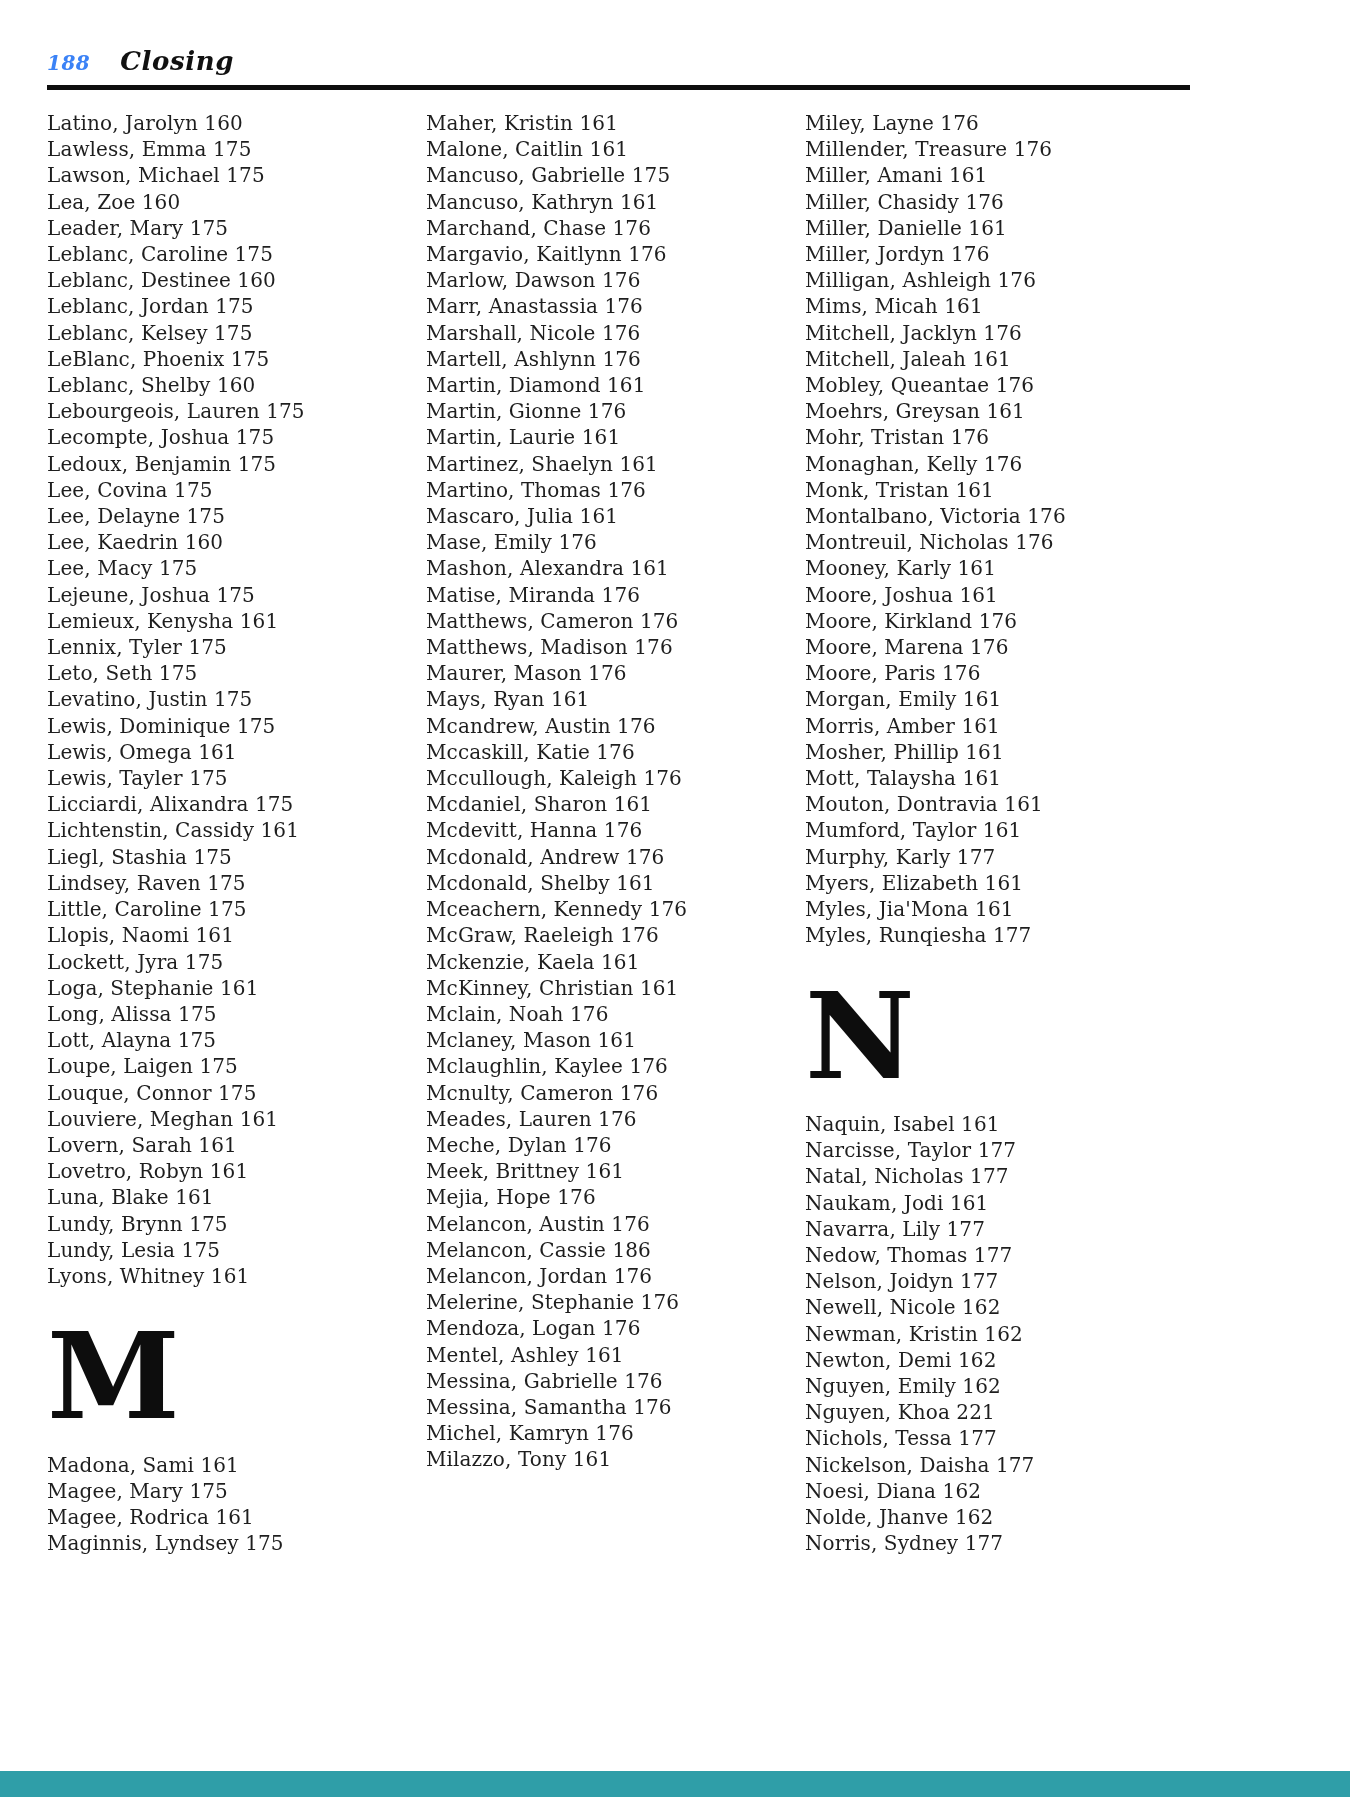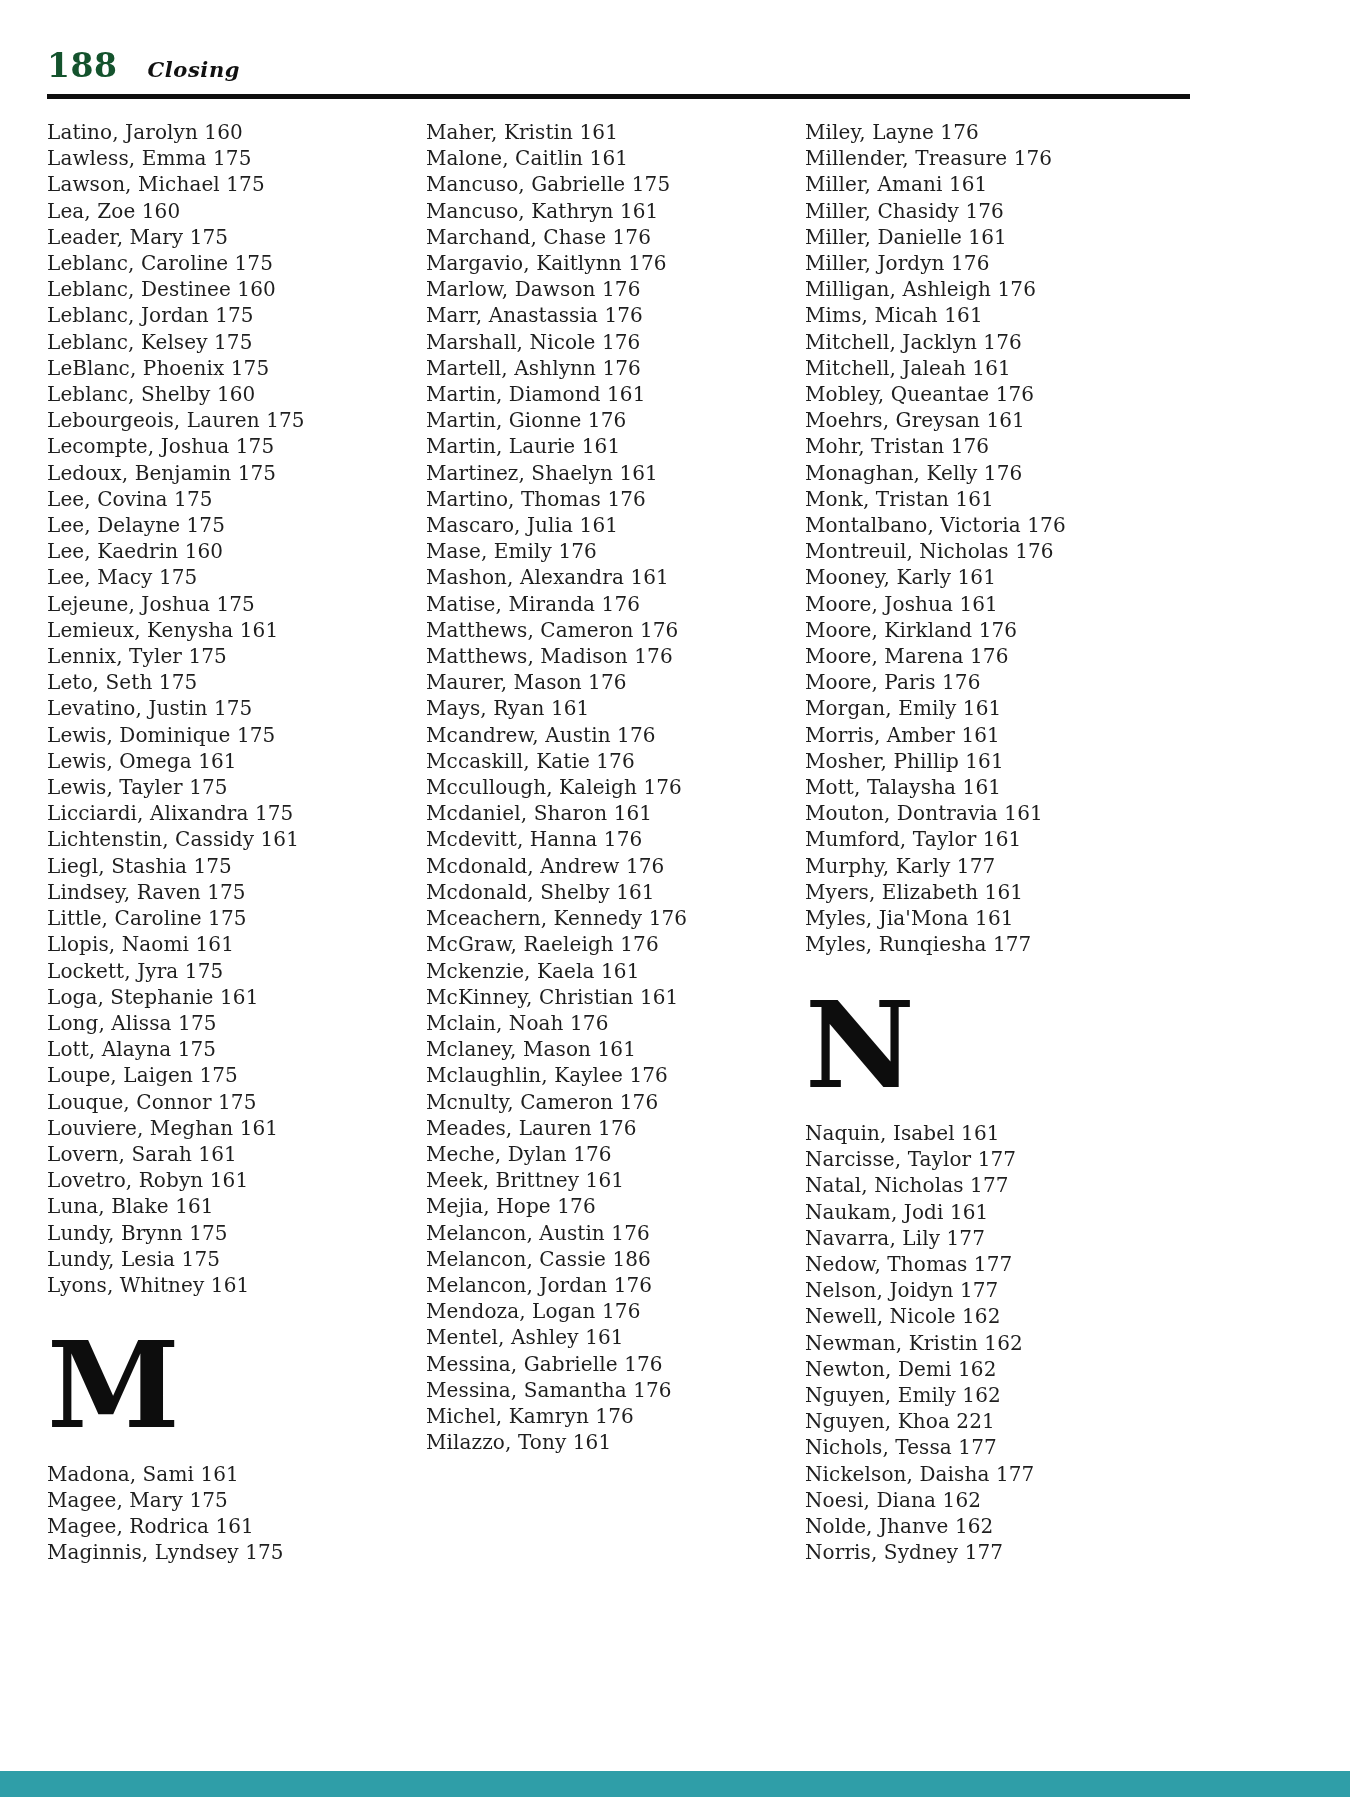--- a/index.html
+++ b/index.html
@@ -14,27 +14,28 @@
   }
   .page {
     padding: 46px 160px 0 47px;
   }
   .header-row {
     display: flex;
     align-items: baseline;
     gap: 30px;
   }
   .page-number {
-    font-size: 33px;
+    font-size: 20px;
     font-weight: bold;
-    color: #14532d;
+    font-style: italic;
+    color: #3b82f6;
     letter-spacing: 0.5px;
   }
   .section-title {
-    font-size: 21px;
+    font-size: 26px;
     font-weight: bold;
     font-style: italic;
     color: #111;
     letter-spacing: 0.6px;
   }
   .rule {
     height: 5px;
     background: #0e0e0e;
     margin-top: 9px;
   }
@@ -171,20 +172,21 @@
         <div class="entry">Mclaney, Mason 161</div>
         <div class="entry">Mclaughlin, Kaylee 176</div>
         <div class="entry">Mcnulty, Cameron 176</div>
         <div class="entry">Meades, Lauren 176</div>
         <div class="entry">Meche, Dylan 176</div>
         <div class="entry">Meek, Brittney 161</div>
         <div class="entry">Mejia, Hope 176</div>
         <div class="entry">Melancon, Austin 176</div>
         <div class="entry">Melancon, Cassie 186</div>
         <div class="entry">Melancon, Jordan 176</div>
+        <div class="entry">Melerine, Stephanie 176</div>
         <div class="entry">Mendoza, Logan 176</div>
         <div class="entry">Mentel, Ashley 161</div>
         <div class="entry">Messina, Gabrielle 176</div>
         <div class="entry">Messina, Samantha 176</div>
         <div class="entry">Michel, Kamryn 176</div>
         <div class="entry">Milazzo, Tony 161</div>
       </div>
     <div class="col">
         <div class="entry">Miley, Layne 176</div>
         <div class="entry">Millender, Treasure 176</div>

